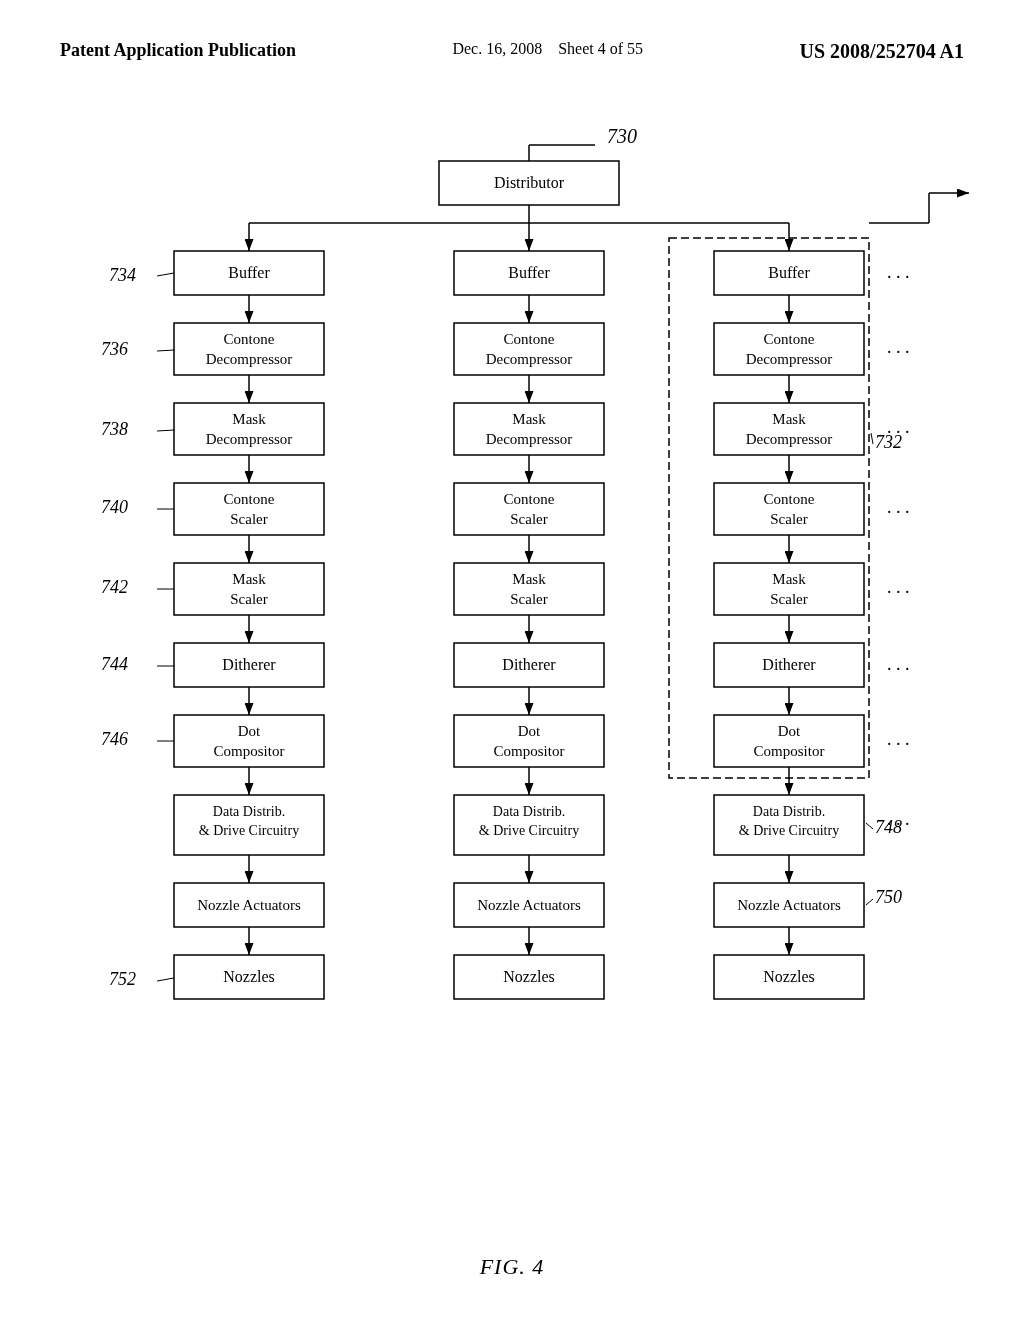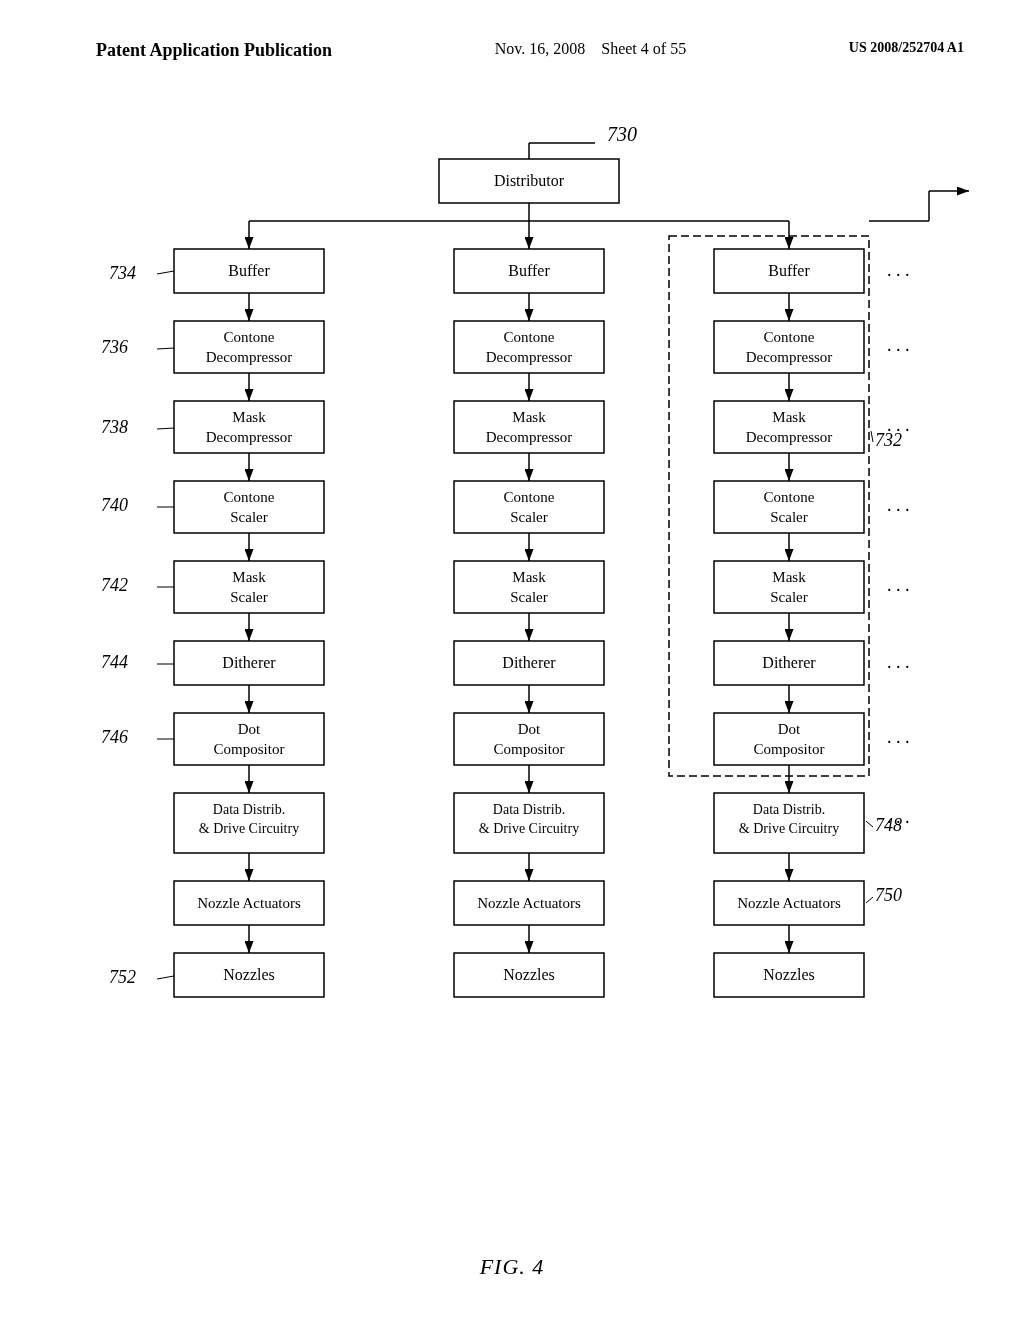--- a/index.html
+++ b/index.html
@@ -10,32 +10,32 @@
       font-family: 'Times New Roman', Times, serif;
       position: relative;
       overflow: hidden;
     }
 
     
     .header {
       display: flex;
       justify-content: space-between;
       align-items: flex-start;
-      padding: 40px 60px 0 96px;
+      padding: 40px 60px 0 60px;
     }
     .header-left {
       font-size: 18px;
       font-weight: bold;
     }
     .header-center {
       font-size: 16px;
       text-align: center;
     }
     .header-right {
-      font-size: 14px;
+      font-size: 20px;
       font-weight: bold;
     }
 
     
     .diagram-area {
       position: relative;
       width: 100%;
       height: 1100px;
       margin-top: 20px;
       margin-left: 9px;
@@ -60,21 +60,21 @@
       letter-spacing: 1px;
       margin-top: 40px;
     }
   </style>
 </head>
 <body>
 
 <div class="header">
   <div class="header-left">Patent Application Publication</div>
   <div class="header-center">
-    <span>Nov. 16, 2008</span>&nbsp;&nbsp;&nbsp;
+    <span>Dec. 16, 2008</span>&nbsp;&nbsp;&nbsp;
     <span>Sheet 4 of 55</span>
   </div>
   <div class="header-right">US 2008/252704 A1</div>
 </div>
 
 <div class="diagram-area">
   <svg class="diagram" viewBox="0 0 1024 1100" xmlns="http://www.w3.org/2000/svg">
     <defs>
       <marker id="arrowhead" markerWidth="8" markerHeight="6" refX="8" refY="3" orient="auto">
         <polygon points="0 0, 8 3, 0 6" fill="#000"></polygon>

